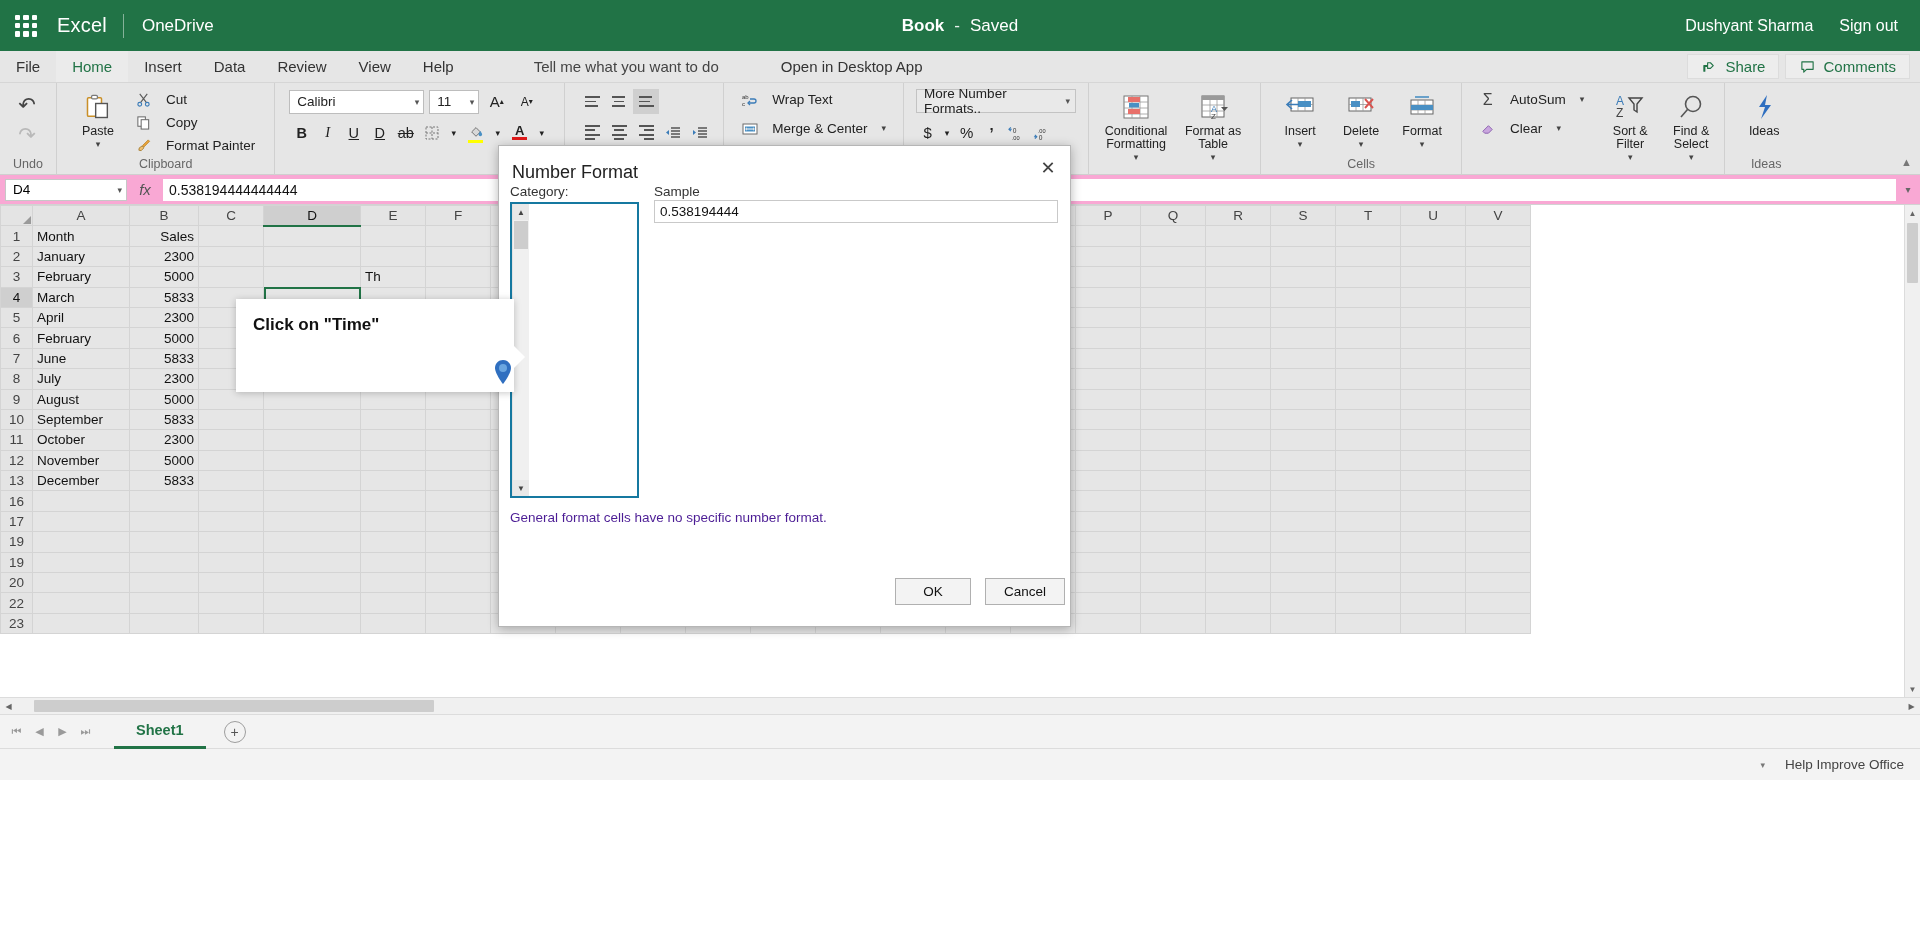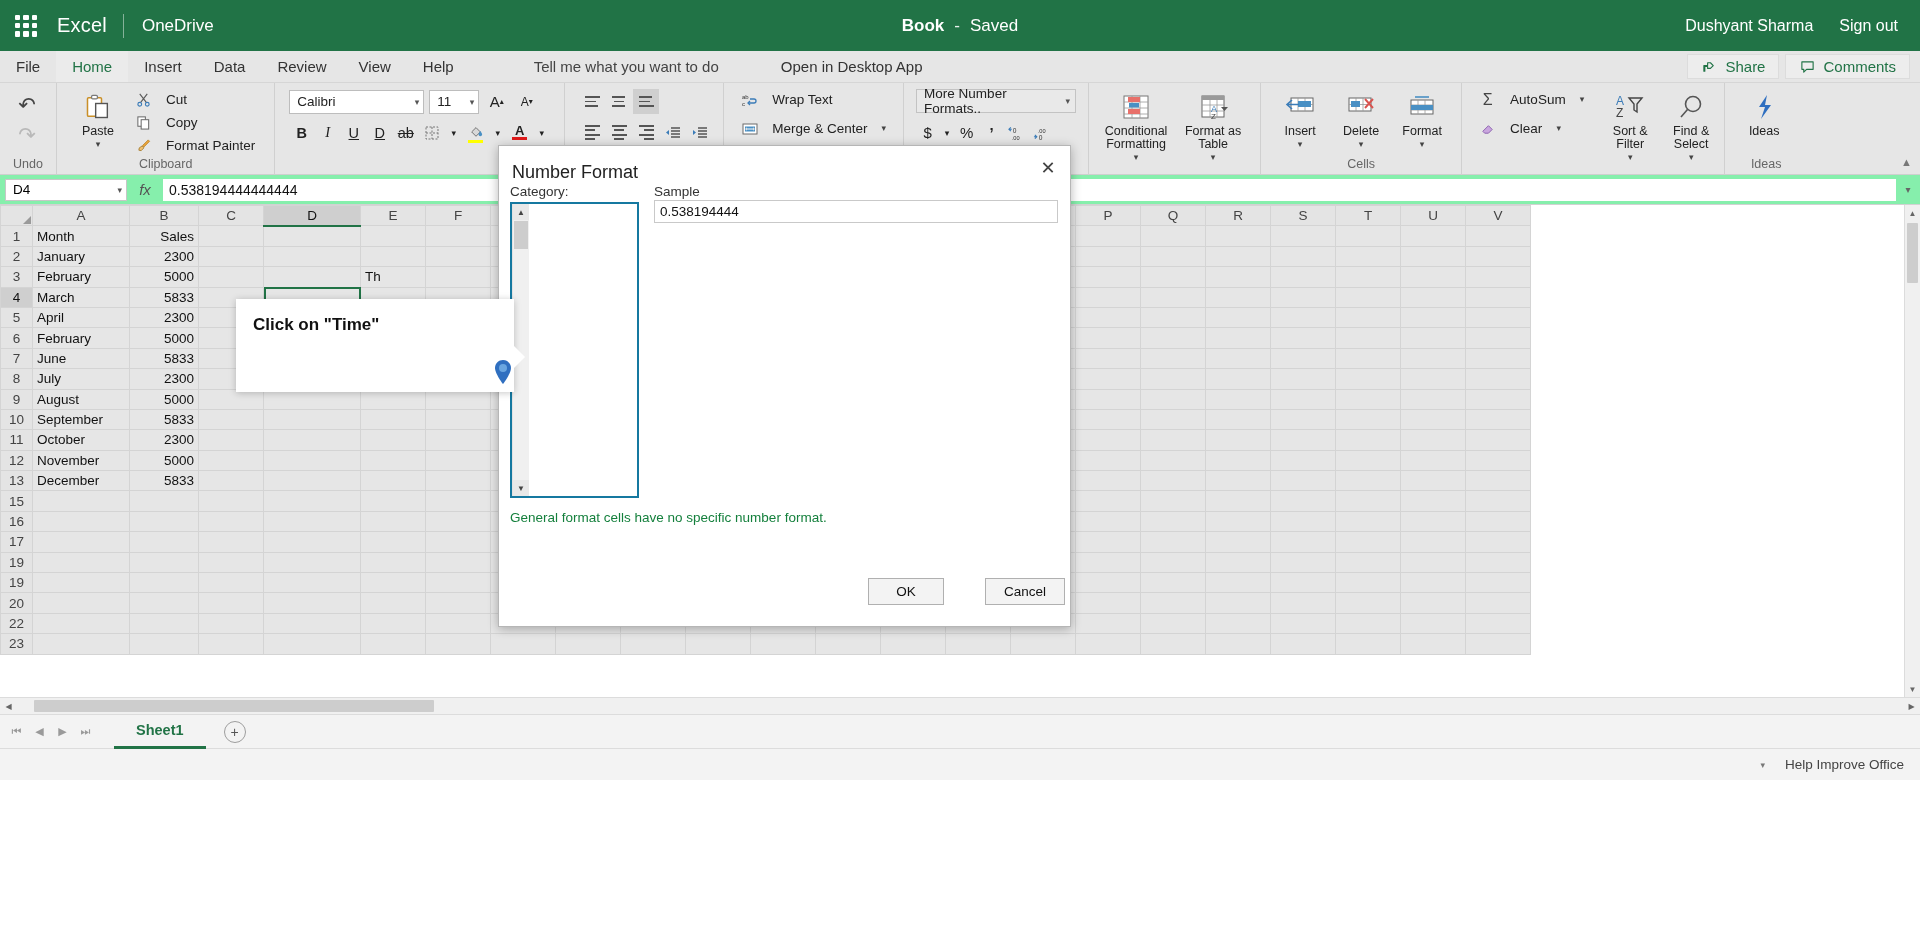--- a/index.html
+++ b/index.html
@@ -108,21 +108,21 @@
   .numrow2 { display: flex; align-items: center; gap: 2px; margin-top: 7px; }
   .numsel {
     height: 24px; width: 160px; background: #e9e9e9; border: 1px solid #c3c3c3; font-size: 13.5px;
     display: flex; align-items: center; padding: 0 5px 0 7px; cursor: pointer; color: #222;
   }
   .numsel .cv { margin-left: auto; font-size: 9px; color: #555; }
   .nbtn { height: 25px; min-width: 23px; display: flex; align-items: center; justify-content: center;
           font-size: 15px; cursor: pointer; color: #222; padding: 0 3px;}
 
   
-  .fbar { height: 30px; background: #86efac; display: flex; align-items: center;
+  .fbar { height: 30px; background: #f9a8d4; display: flex; align-items: center;
           border-bottom: 1px solid #d2d2d2; padding: 0 0 0 5px; }
   .namebox { width: 122px; height: 22px; background: #fff; border: 1px solid #c7c7c7;
              display: flex; align-items: center; padding: 0 4px 0 7px; font-size: 13.5px; cursor: pointer;}
   .namebox .cv { margin-left: auto; font-size: 9px; color: #555; }
   .fxbtn { width: 36px; text-align: center; font-style: italic; font-size: 15px; color: #555; cursor: pointer;}
   .finput { flex: 1; height: 22px; display: flex; align-items: center; font-size: 14px;
             color: #111; background: #fff; border: none; padding-left: 6px; }
   .fbar-collapse { width: 24px; text-align: center; color: #666; font-size: 10px; cursor: pointer;}
 
   
@@ -196,27 +196,27 @@
   .catscroll { width: 17px; background: #f0f0f0; position: relative; border-left: 1px solid #e2e2e2;}
   .catscroll .a { height: 16px; display:flex; align-items:center; justify-content:center;
     font-size: 8px; color: #444; background:#e8e8e8; cursor: pointer;}
   .catscroll .a.bot { position: absolute; bottom: 0; left: 0; right: 0; }
   .catscroll .th { position: absolute; top: 17px; left: 1px; right: 1px; height: 28px; background: #cdcdcd;}
   .sample-input {
     position: absolute; left: 155px; top: 54px; width: 404px; height: 23px;
     border: 1px solid #c9c9c9; background: #fff; font-size: 13.5px; color: #111;
     display: flex; align-items: center; padding-left: 5px;
   }
-  .dlg-desc { position: absolute; left: 11px; top: 364px; font-size: 13.5px; color: #15803d; }
+  .dlg-desc { position: absolute; left: 11px; top: 364px; font-size: 13.5px; color: #4c1d95; }
   .dlg-btn {
     position: absolute; bottom: 21px; width: 76px; height: 27px; border: 1px solid #b0b0b0;
     background: #f3f3f3; font-size: 13.5px; color: #111; display:flex; align-items:center;
     justify-content:center; cursor: pointer;
   }
-  .dlg-ok { right: 126px; }
+  .dlg-ok { right: 99px; }
   .dlg-cancel { right: 5px; width: 80px; }
 
   
   .callout {
     position: absolute; left: 236px; top: 299px; width: 278px; height: 93px;
     background: #fff; box-shadow: 0 1px 7px rgba(0,0,0,.22); z-index: 70;
   }
   .callout-text { font-size: 17px; font-weight: bold; color: #111; padding: 16px 0 0 17px; }
   .callout-pin { position: absolute; left: 256px; top: 60px; }
   .callout-arrow {
@@ -1025,45 +1025,20 @@
           <td class="cell"></td>
           <td class="cell"></td>
           <td class="cell"></td>
           <td class="cell"></td>
           <td class="cell"></td>
           <td class="cell"></td>
           <td class="cell"></td>
           <td class="cell"></td>
         </tr>
         <tr>
-          <th class="rowh">15</th>
-          <td class="cell"></td>
-          <td class="cell num"></td>
-          <td class="cell"></td>
-          <td class="cell"></td>
-          <td class="cell"></td>
-          <td class="cell"></td>
-          <td class="cell"></td>
-          <td class="cell"></td>
-          <td class="cell"></td>
-          <td class="cell"></td>
-          <td class="cell"></td>
-          <td class="cell"></td>
-          <td class="cell"></td>
-          <td class="cell"></td>
-          <td class="cell"></td>
-          <td class="cell"></td>
-          <td class="cell"></td>
-          <td class="cell"></td>
-          <td class="cell"></td>
-          <td class="cell"></td>
-          <td class="cell"></td>
-          <td class="cell"></td>
-        </tr>
-        <tr>
           <th class="rowh">16</th>
           <td class="cell"></td>
           <td class="cell num"></td>
           <td class="cell"></td>
           <td class="cell"></td>
           <td class="cell"></td>
           <td class="cell"></td>
           <td class="cell"></td>
           <td class="cell"></td>
           <td class="cell"></td>

